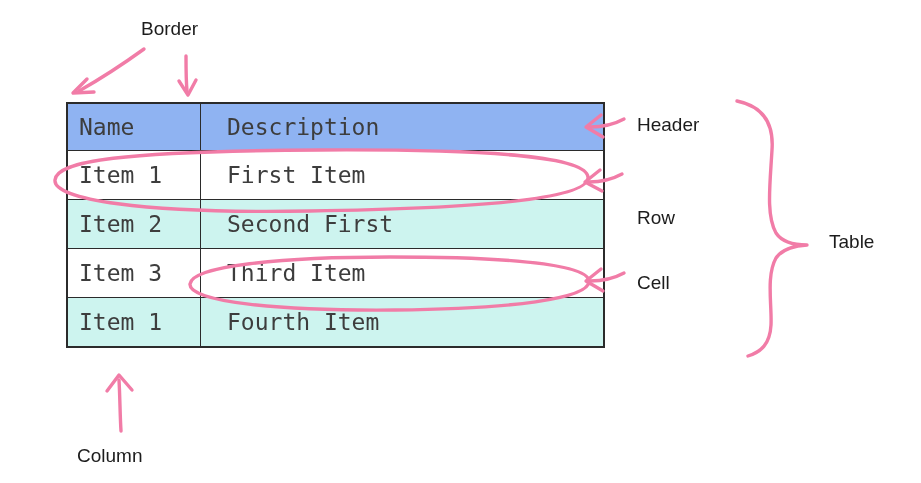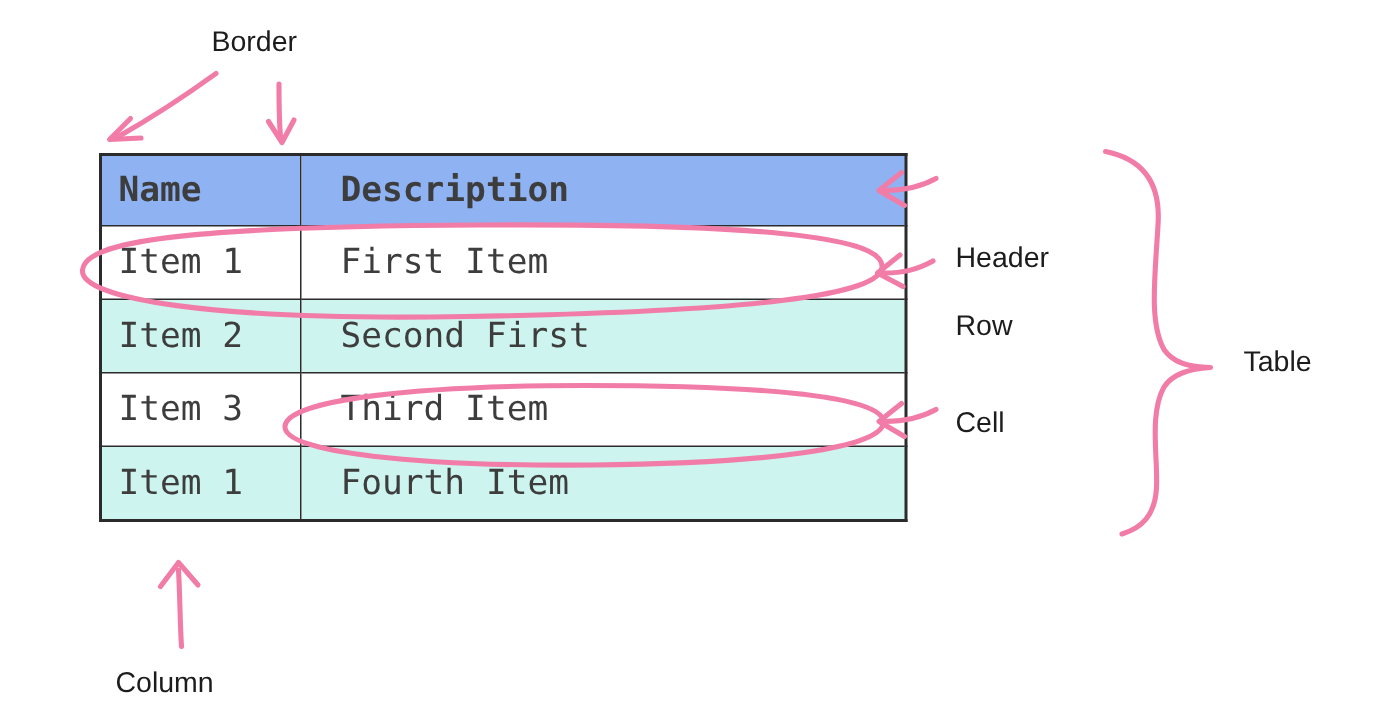--- a/index.html
+++ b/index.html
@@ -12,21 +12,21 @@
   }
   
   .anno-label {
     position:absolute;
     font-size:19px;
     line-height:30px;
     color:#1c1c1c;
     white-space:nowrap;
   }
   .border-label  { left:141px; top:14px;  }
-  .header-label  { left:637px; top:110px;margin-top:48px; }
+  .header-label  { left:637px; top:110px; }
   .row-label     { left:637px; top:163px;margin-top:40px; }
   .cell-label    { left:637px; top:268px; }
   .table-label   { left:829px; top:227px; }
   .column-label  { left:77px;  top:441px; }
   
   table.demo {
     position:absolute;
     left:66px; top:102px;
     border-collapse:collapse;
     table-layout:fixed;
@@ -36,21 +36,21 @@
     color:#3d3d3d;
     border:2px solid #2b2b2b;
   }
   table.demo th, table.demo td {
     border:1.5px solid #2b2b2b;
     overflow:hidden;
     white-space:nowrap;
   }
   table.demo th {
     background:#8FB3F2;
-    font-weight:bold;
+    font-weight:normal;
     text-align:left;
     height:46px;
   }
   table.demo td { height:48px;margin-left:12px; }
   table.demo .c1 { width:121px; padding:0 0 0 11px; }
   table.demo .c2 { width:363px; padding:0 13px 0 26px; }
   table.demo tbody tr:nth-child(odd)  td { background:#ffffff; }
   table.demo tbody tr:nth-child(even) td { background:#CDF4EF; }
   
   svg.annotations {

